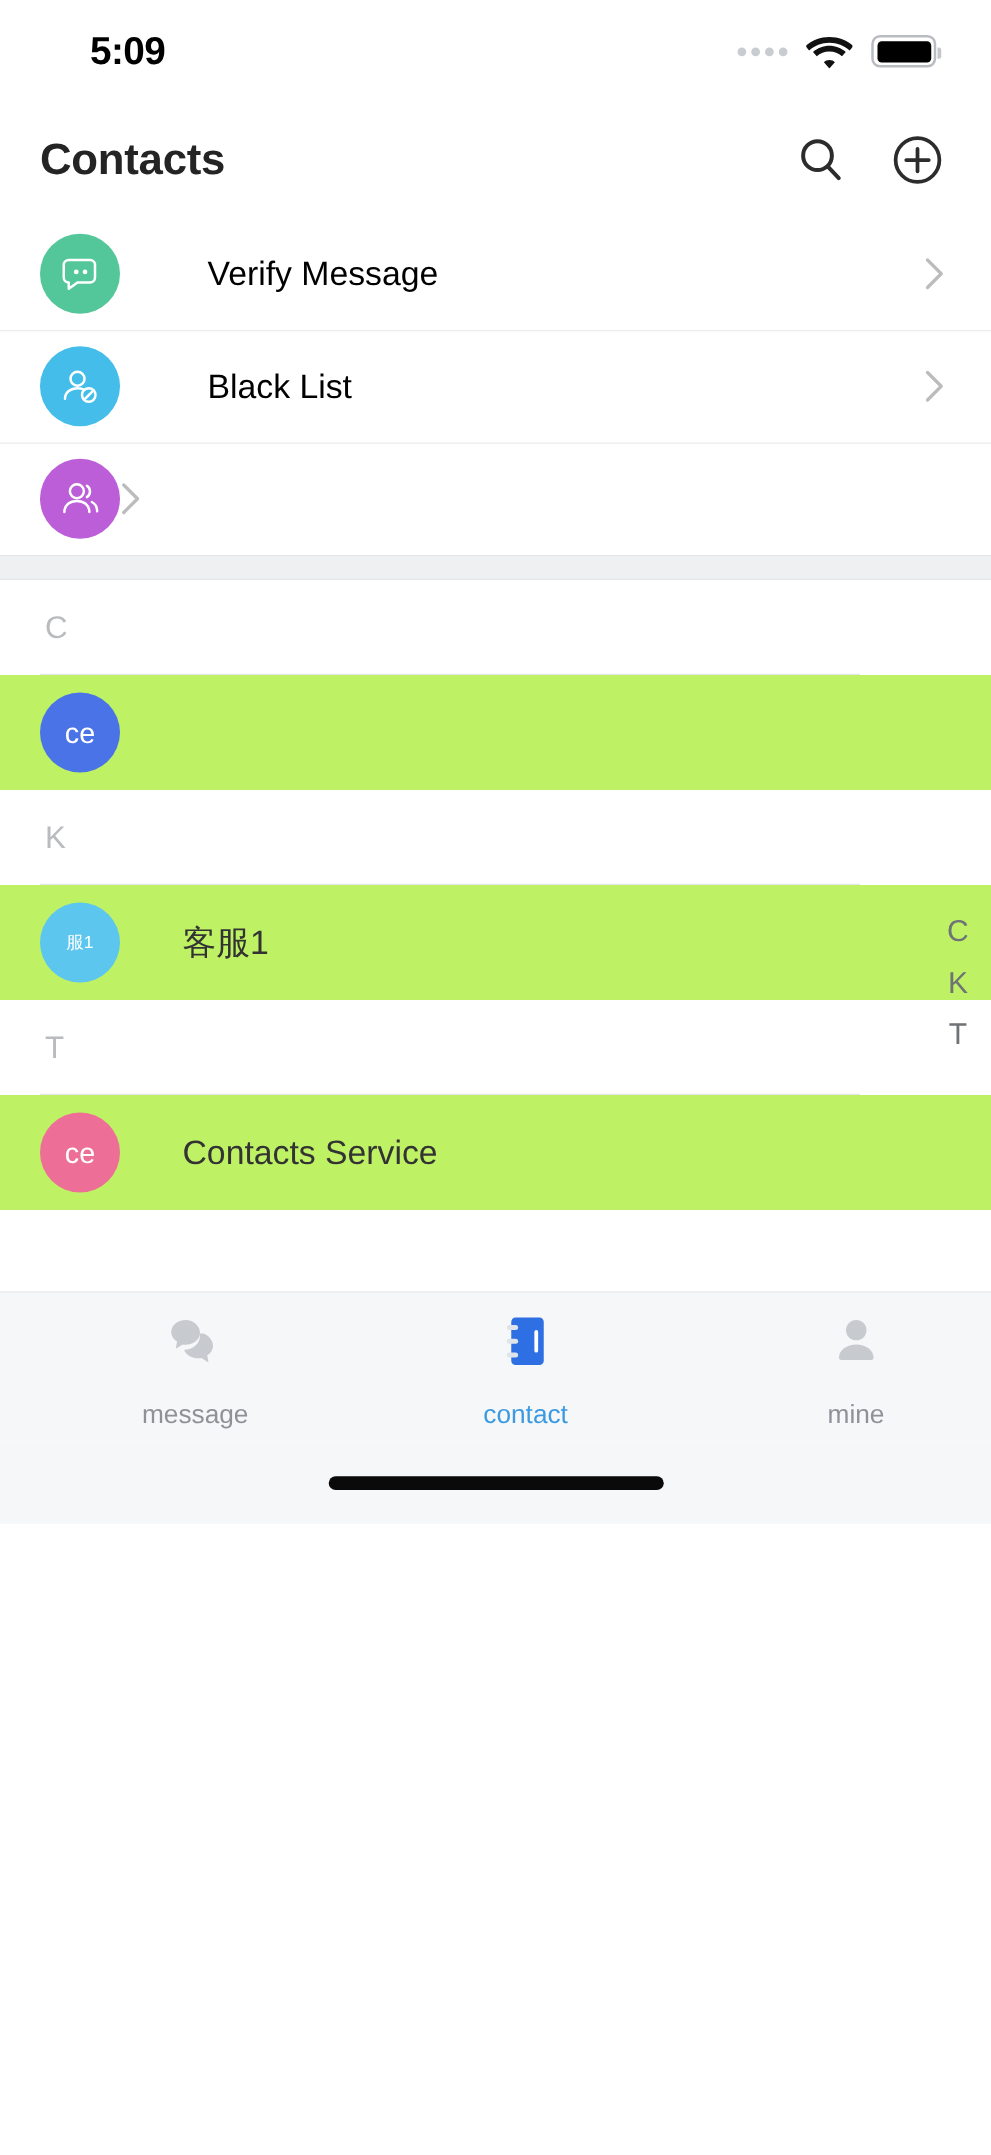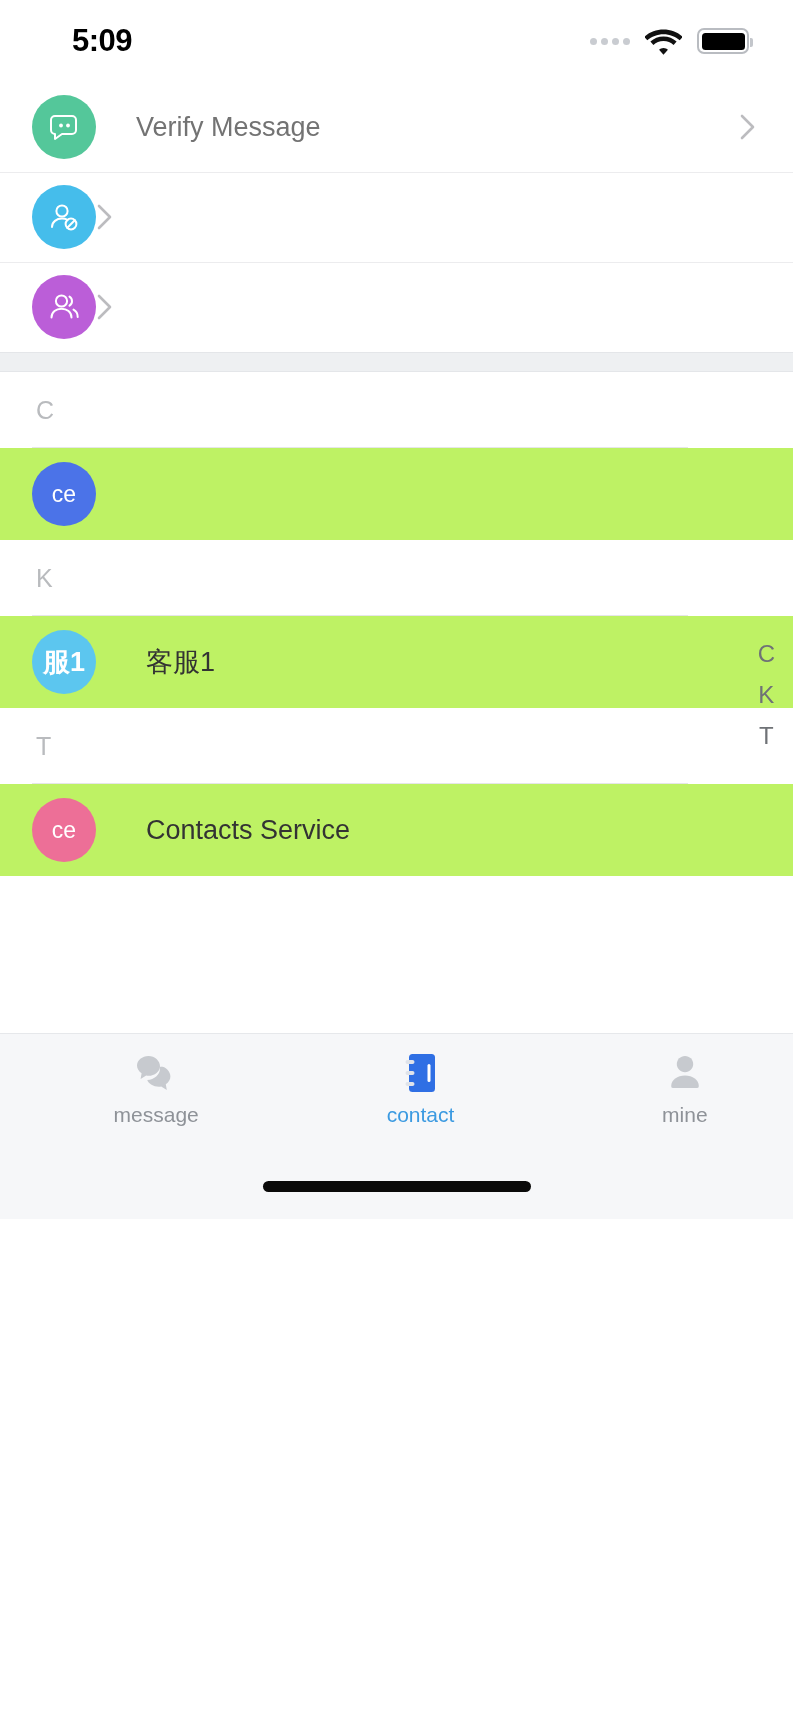--- a/index.html
+++ b/index.html
@@ -111,23 +111,23 @@
   .avatar {
     width: 64px; height: 64px;
     border-radius: 50%;
     flex: 0 0 64px;
     display: flex;
     align-items: center;
     justify-content: center;
     color: #ffffff;
   }
   .entry-label {
-    margin-left: 40px;
+    margin-left: 70px;
     font-size: 27px;
-    color: #737373;
+    color: #000000;
     flex: 1;
   }
   .chevron {
     color: #b5b5b8;
     font-size: 0;
   }
 
   .gap-band {
     height: 20px;
     background: #eef0f2;
@@ -162,21 +162,21 @@
     align-items: center;
     padding: 0 36px 0 32px;
     background: #bef264;
     cursor: pointer;
   }
   .contact-initials {
     font-size: 23px;
     font-weight: 400;
     color: #ffffff;
   }
-  .contact-initials.cjk { font-size: 27px; font-weight: bold; }
+  .contact-initials.cjk { font-size: 14px; }
   .contact-name {
     margin-left: 50px;
     font-size: 27px;
     color: #333333;
   }
 
   
   .index-bar {
     position: absolute;
     right: 18px;
@@ -201,21 +201,21 @@
     border-top: 1px solid #e6e8eb;
     display: flex;
     align-items: flex-start;
     padding-top: 18px;
   }
   .tab {
     flex: 1;
     display: flex;
     flex-direction: column;
     align-items: center;
-    gap: 9px;
+    gap: 26px;
     cursor: pointer;
     margin-left: 48px;
   }
   .tab-icon { height: 42px; display: flex; align-items: center; justify-content: center; }
   .tab-label { font-size: 21px; color: #8e9298; }
   .tab.active .tab-label { color: #3b9ae1; }
 
   .home-indicator-wrap {
     flex: 0 0 66px;
     height: 66px;
@@ -249,20 +249,38 @@
         <path d="M18.5 5.2c6.2 0 11.9 2.3 16.2 6.1l3.0-3.4C32.7 3.3 25.9 0.6 18.5 0.6S4.3 3.3 -0.7 7.9l3.0 3.4C6.6 7.5 12.3 5.2 18.5 5.2z" fill="#111" transform="translate(0,1)"></path>
         <path d="M18.5 12.1c3.9 0 7.4 1.5 10.1 3.9l3.0-3.4c-3.5-3.1-8.1-5.0-13.1-5.0s-9.6 1.9-13.1 5.0l3.0 3.4c2.7-2.4 6.2-3.9 10.1-3.9z" fill="#111" transform="translate(0,1)"></path>
         <path d="M18.5 19.0c1.7 0 3.3 0.7 4.4 1.8l-4.4 5.0-4.4-5.0c1.1-1.1 2.7-1.8 4.4-1.8z" fill="#111" transform="translate(0,1)"></path>
       </svg>
       <div class="battery">
           <i></i>
         </div>
     </div>
   </div>
 
+  <div class="header">
+    <div class="page-title">Contacts</div>
+    <div class="header-actions">
+      <div class="hdr-btn">
+        <svg width="40" height="40" viewBox="0 0 40 40">
+          <circle cx="17" cy="16.5" r="11.5" fill="none" stroke="#2c2c2c" stroke-width="3.2"></circle>
+          <line x1="25.5" y1="25.5" x2="34" y2="34.5" stroke="#2c2c2c" stroke-width="3.2" stroke-linecap="round"></line>
+        </svg>
+      </div>
+      <div class="hdr-btn">
+        <svg width="42" height="42" viewBox="0 0 42 42">
+          <circle cx="21" cy="21" r="17.5" fill="none" stroke="#2c2c2c" stroke-width="3"></circle>
+          <line x1="21" y1="12" x2="21" y2="30" stroke="#2c2c2c" stroke-width="3" stroke-linecap="round"></line>
+          <line x1="12" y1="21" x2="30" y2="21" stroke="#2c2c2c" stroke-width="3" stroke-linecap="round"></line>
+        </svg>
+      </div>
+    </div>
+  </div>
 
   <div class="entry-list">
 
     <div class="entry-row">
       <div class="avatar" style="background:#54c79a">
         <svg width="34" height="34" viewBox="0 0 34 34">
           <path d="M9 6h16a4 4 0 0 1 4 4v10a4 4 0 0 1-4 4H15l-7 5v-5a4 4 0 0 1-4-4V10a4 4 0 0 1 4-4z" fill="none" stroke="#ffffff" stroke-width="2" stroke-linejoin="round"></path>
           <circle cx="14" cy="15.5" r="1.9" fill="#ffffff"></circle>
           <circle cx="21" cy="15.5" r="1.9" fill="#ffffff"></circle>
         </svg>
@@ -277,20 +295,21 @@
 
     <div class="entry-row">
       <div class="avatar" style="background:#45bdeb">
         <svg width="34" height="34" viewBox="0 0 34 34">
           <circle cx="15" cy="11" r="5.6" fill="none" stroke="#ffffff" stroke-width="2"></circle>
           <path d="M5 27c0-5.2 4.6-8.4 10-8.4 2.0 0 3.9 0.45 5.5 1.25" fill="none" stroke="#ffffff" stroke-width="2" stroke-linecap="round"></path>
           <circle cx="24" cy="24" r="5.4" fill="none" stroke="#ffffff" stroke-width="2"></circle>
           <line x1="20.3" y1="27.8" x2="27.8" y2="20.3" stroke="#ffffff" stroke-width="2" stroke-linecap="round"></line>
         </svg>
       </div>
+      <div class="entry-label">Black List</div>
       <div class="chevron">
         <svg width="18" height="30" viewBox="0 0 18 30">
             <polyline points="3,4 14,15 3,26" fill="none" stroke="#bcbcbf" stroke-width="2.6" stroke-linecap="round" stroke-linejoin="round"></polyline>
           </svg>
       </div>
     </div>
 
     <div class="entry-row">
       <div class="avatar" style="background:#bb5ed8">
         <svg width="34" height="34" viewBox="0 0 34 34">

